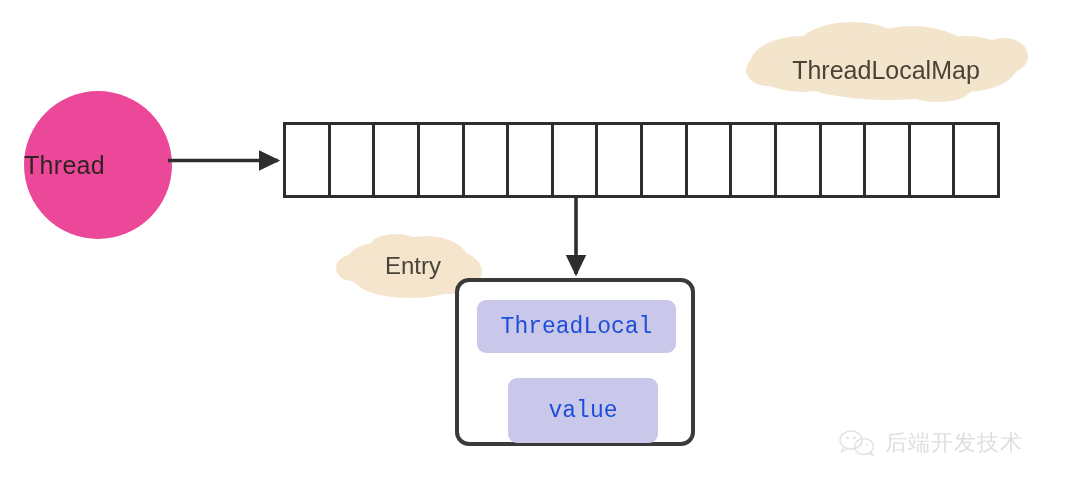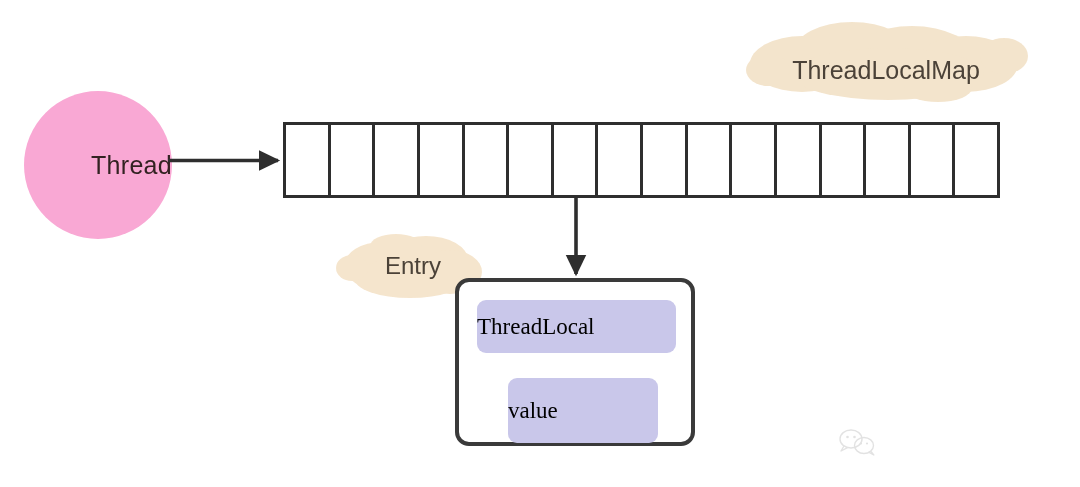--- a/index.html
+++ b/index.html
@@ -19,24 +19,24 @@
   }
 
   
   .thread-circle {
     position: absolute;
     left: 24px;
     top: 91px;
     width: 148px;
     height: 148px;
     border-radius: 50%;
-    background: #f9a8d4;
-    display: flex;
-    align-items: center;
-    justify-content: flex-end;
+    background: #ec4899;
+    display: flex;
+    align-items: center;
+    justify-content: flex-start;
     filter: blur(0.3px);
   }
   .thread-label {
     font-size: 25px;
     color: #332222;
     letter-spacing: 0.3px;
     font-family: "Liberation Sans", sans-serif;
   }
 
   
@@ -123,22 +123,23 @@
     border-radius: 14px;
     box-sizing: border-box;
     background: #ffffff;
   }
   .slot {
     position: absolute;
     background: #c9c7ea;
     border-radius: 9px;
     display: flex;
     align-items: center;
-    color: #000000;
-    font-family: Liberation Serif, serif;
+    justify-content: center;
+    color: #1d4ed8;
+    font-family: Liberation Mono, monospace;
   }
   #slot-threadlocal {
     left: 477px;
     top: 300px;
     width: 199px;
     height: 53px;
     font-size: 23px;
   }
   #slot-value {
     left: 508px;
@@ -251,15 +252,16 @@
         <ellipse cx="26" cy="17.5" rx="9.5" ry="8"></ellipse>
         <path d="M33 23.5 L35.8 27 L30.5 24.2" stroke-linejoin="round" fill="none"></path>
       </g>
       <g fill="#c0c0c0">
         <circle cx="9.5" cy="9" r="1.3"></circle>
         <circle cx="16.5" cy="9" r="1.3"></circle>
         <circle cx="23" cy="15.5" r="1.1"></circle>
         <circle cx="29" cy="15.5" r="1.1"></circle>
       </g>
     </svg>
+    <span class="watermark-text">后端开发技术</span>
   </div>
 
 </div>
 
 </body></html>

